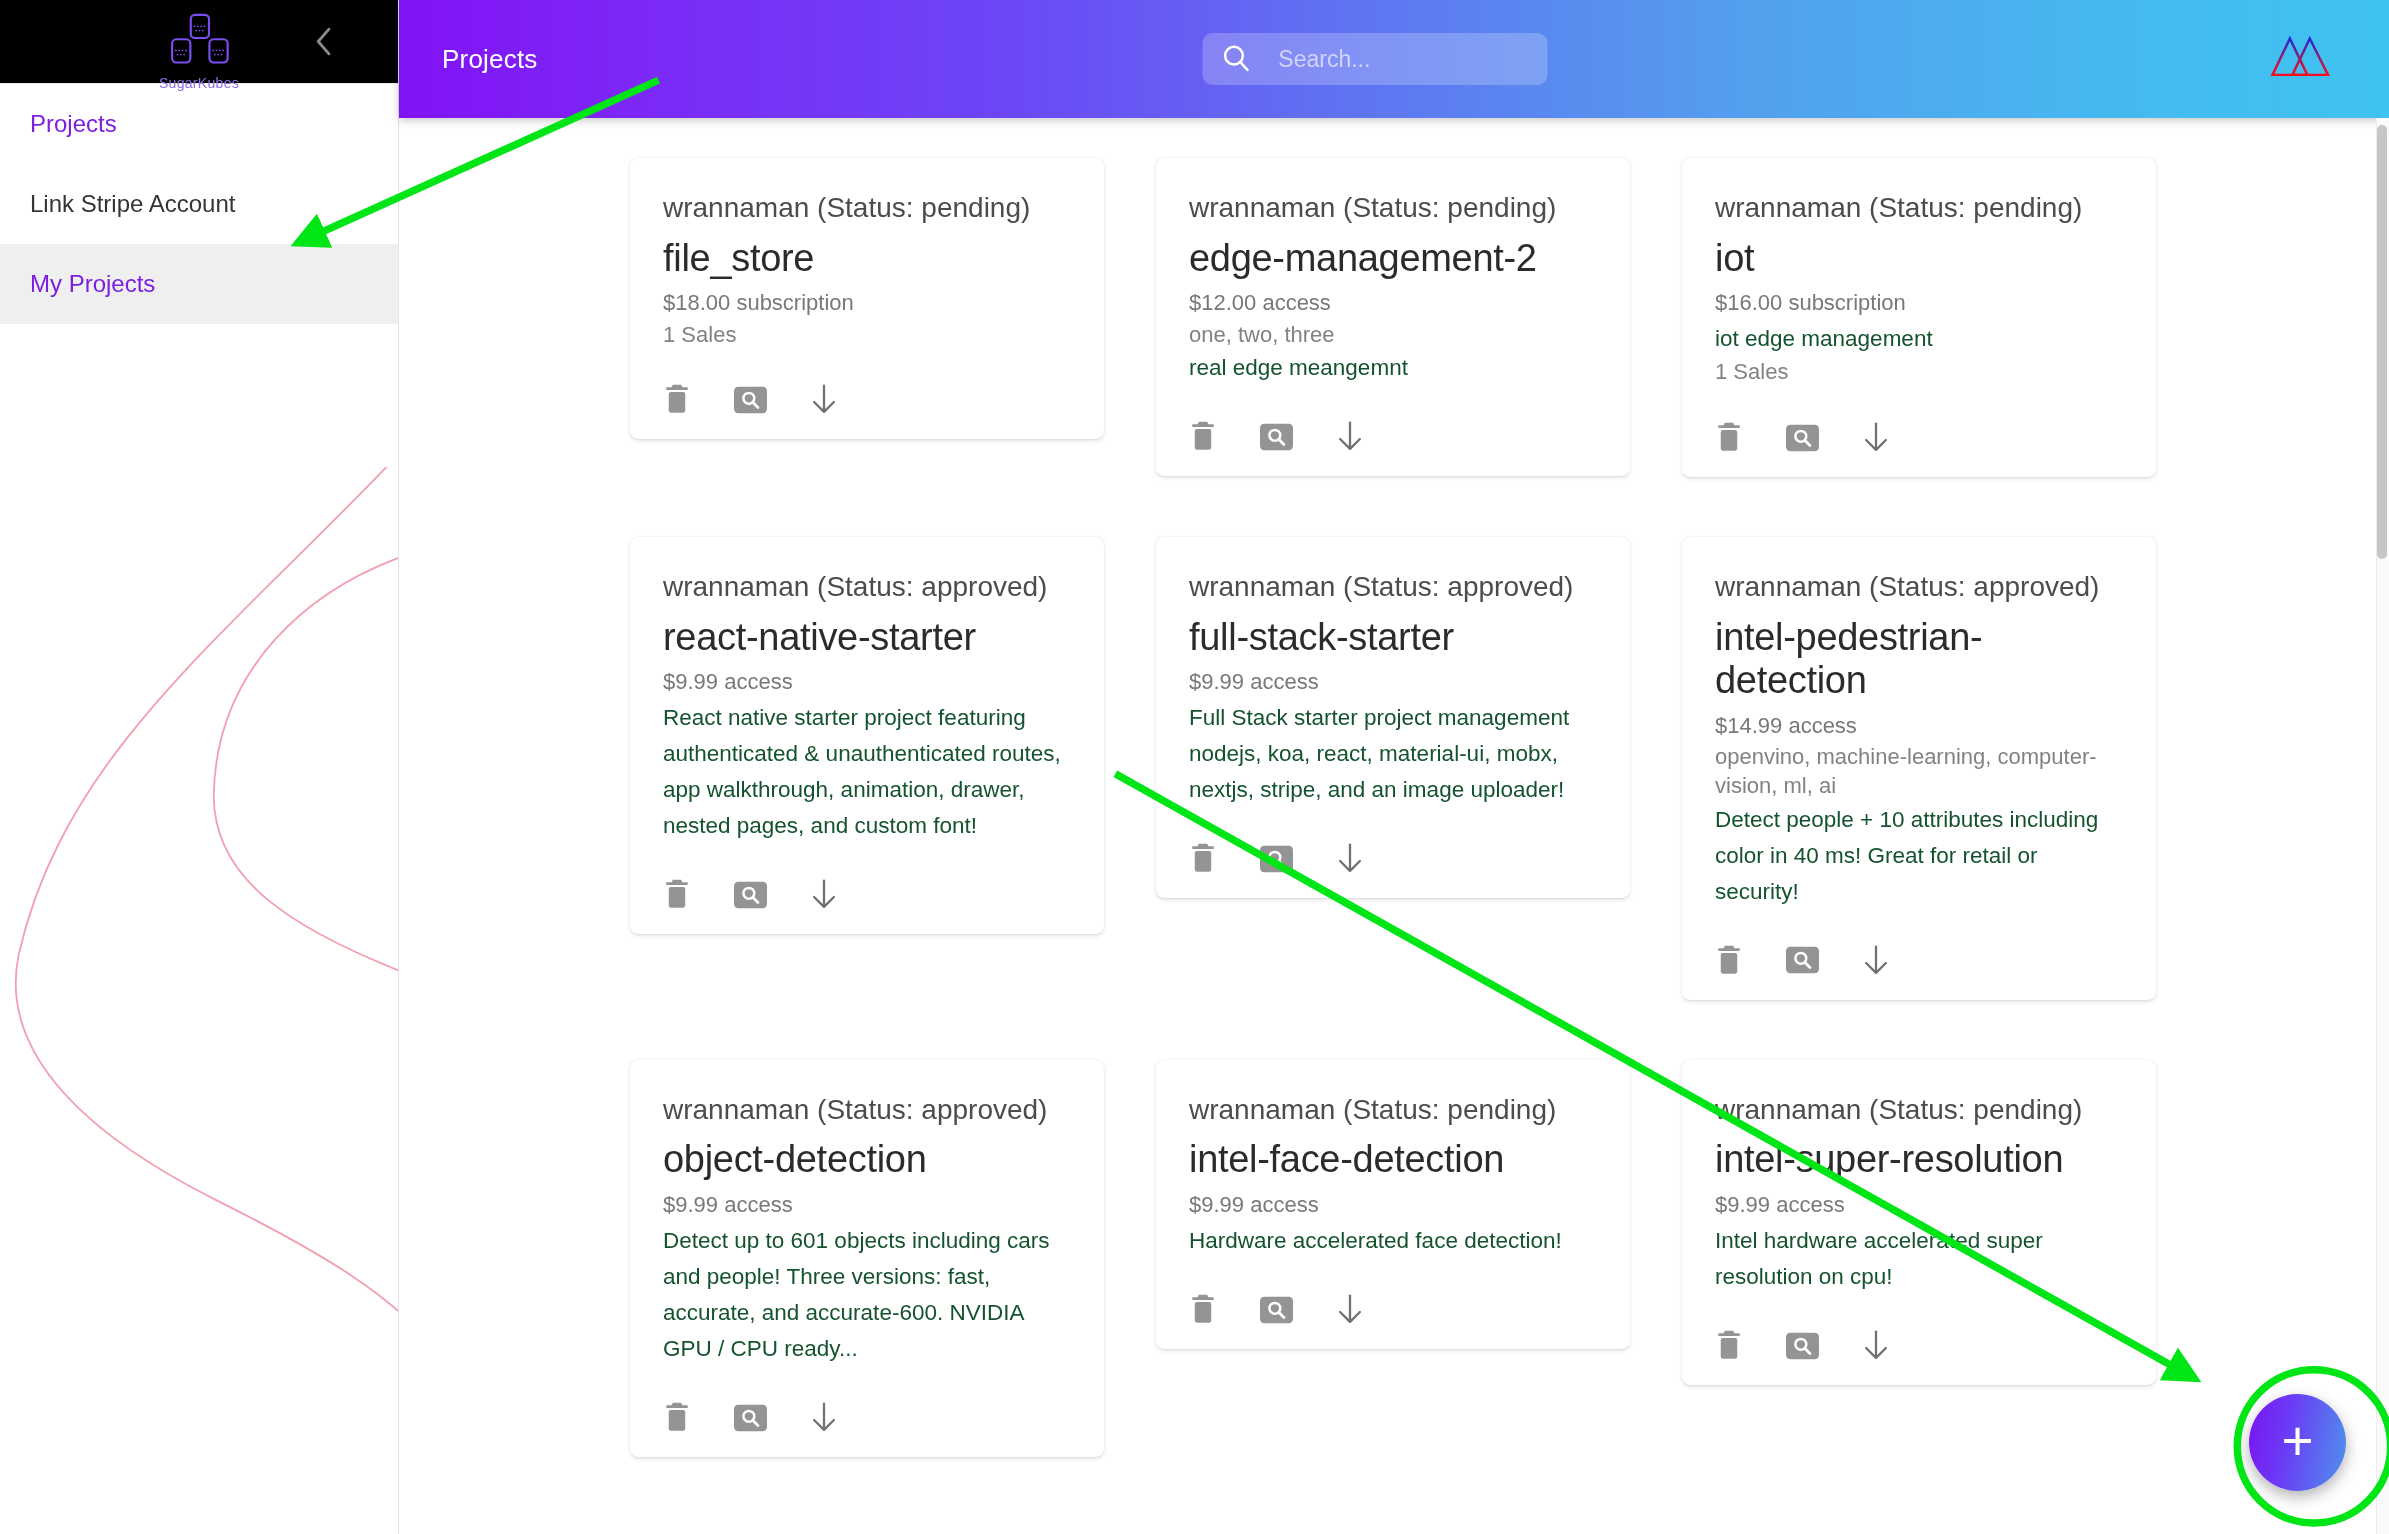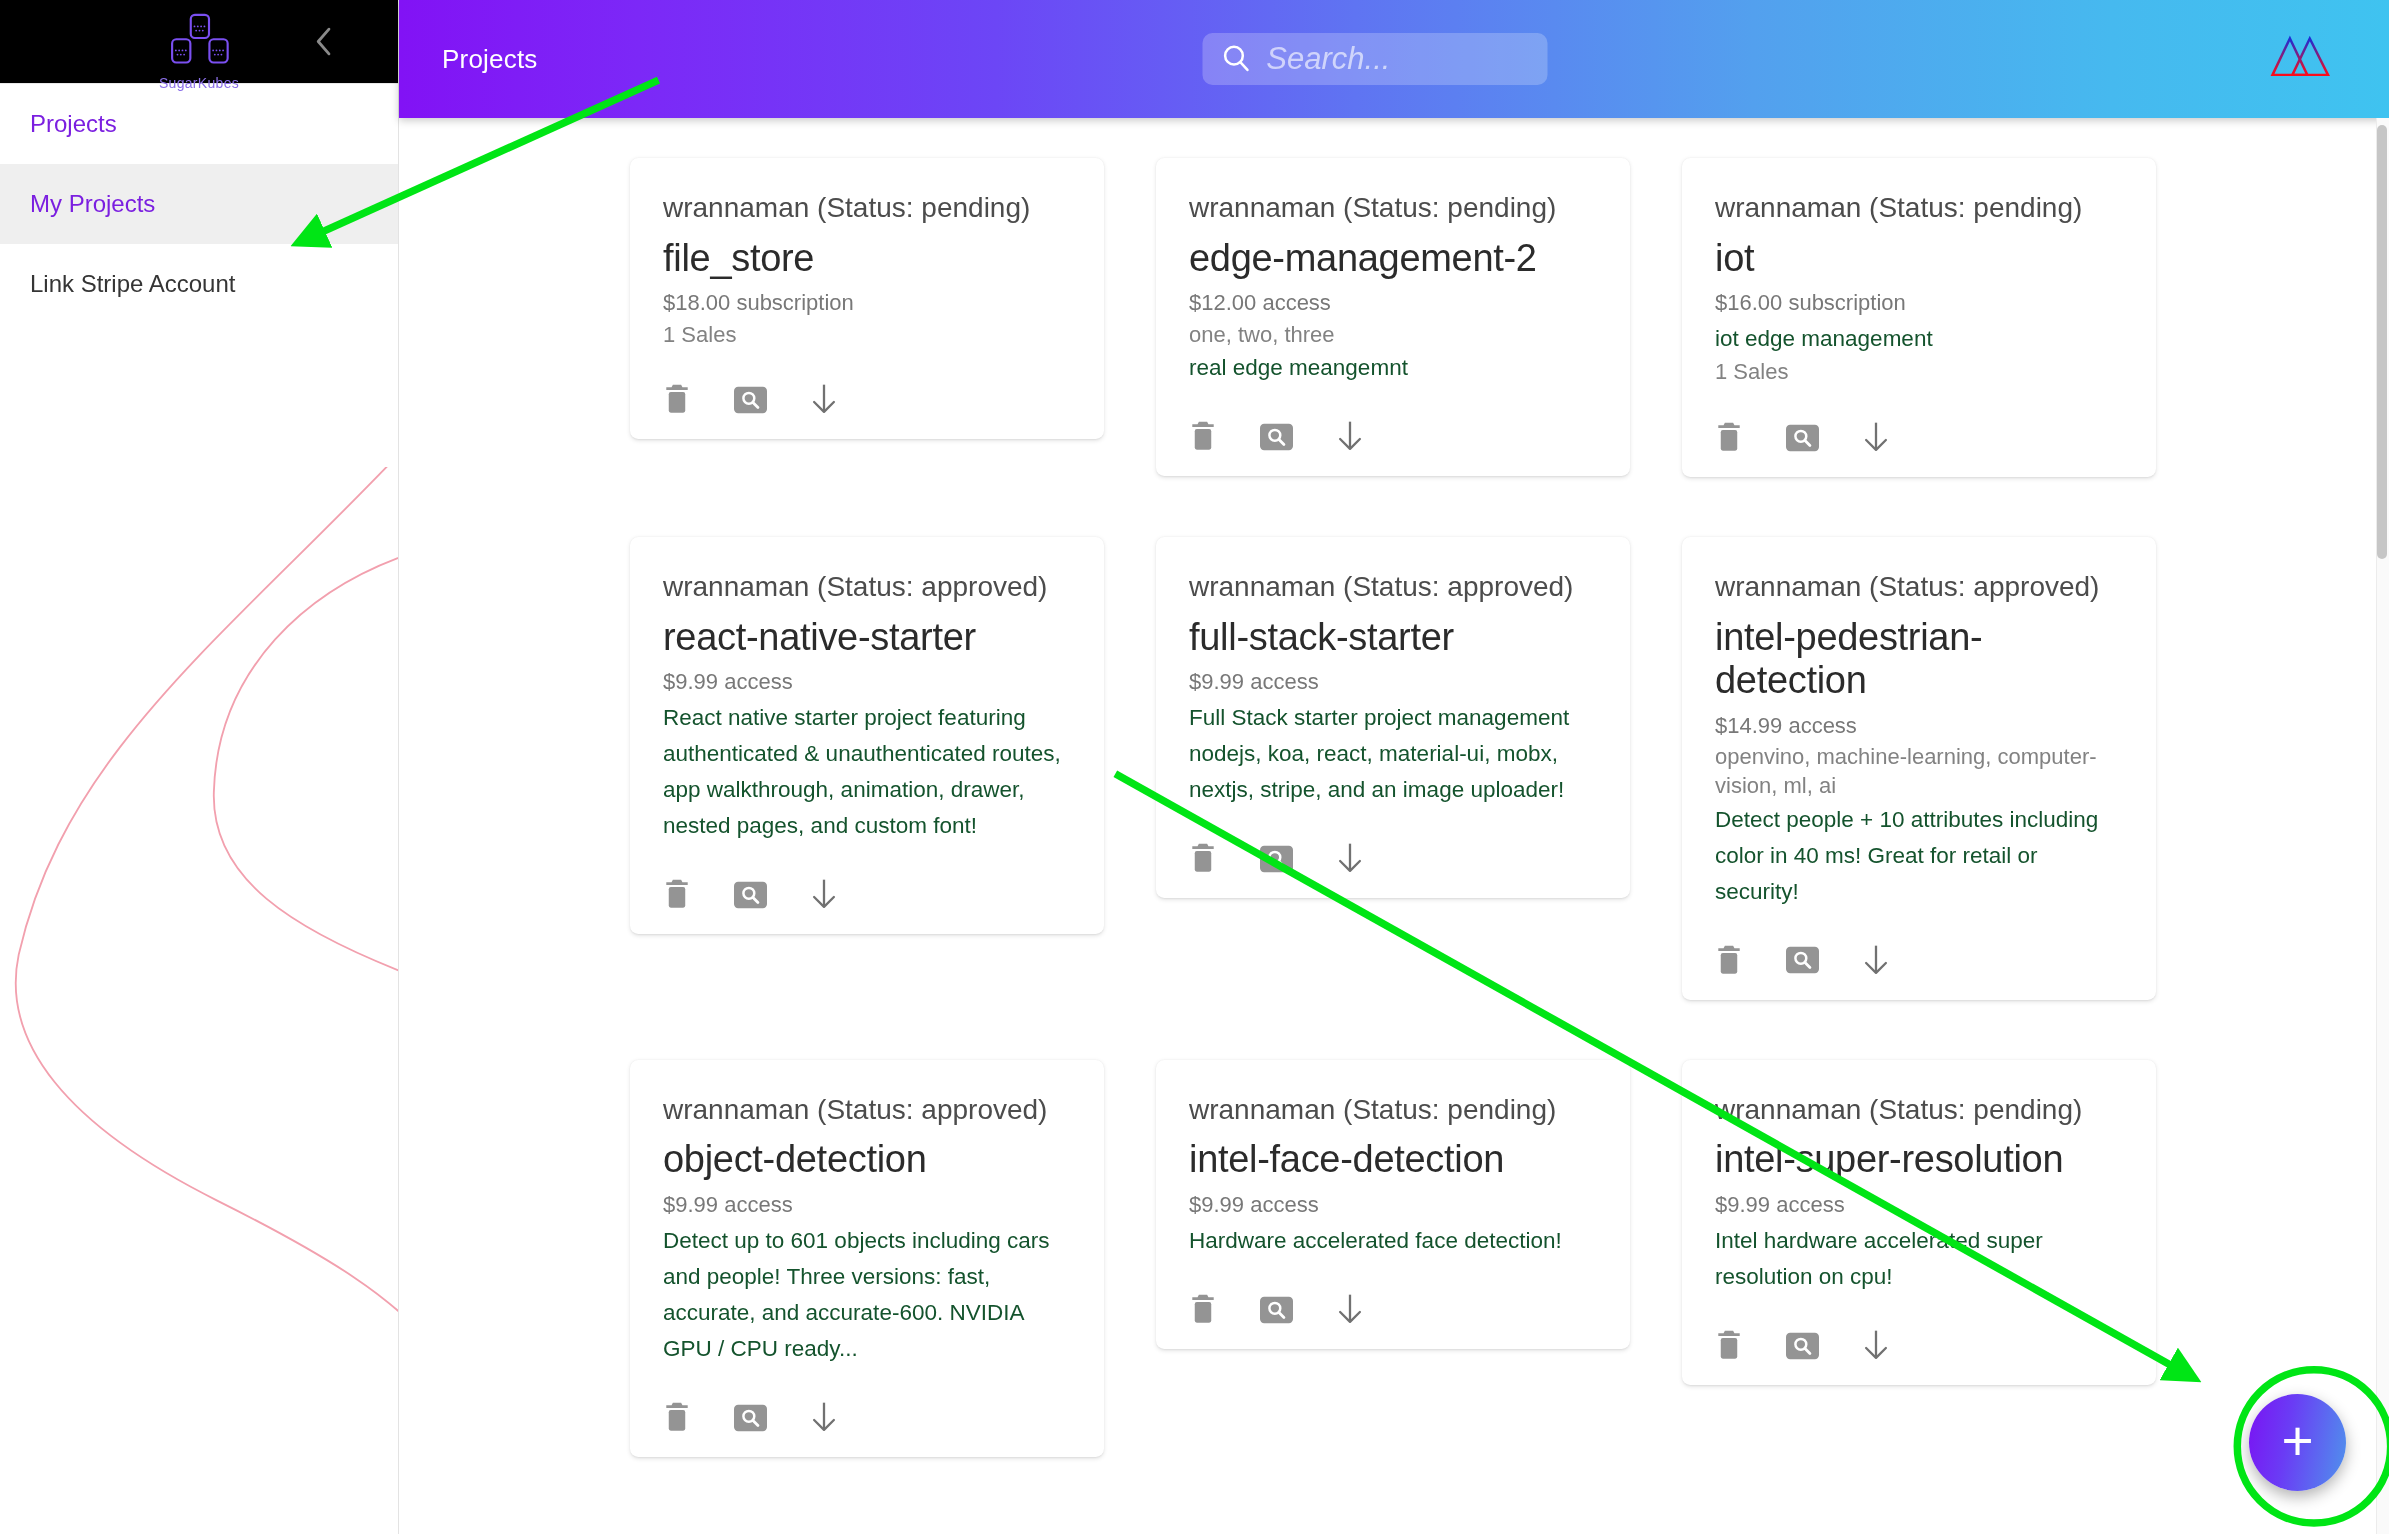--- a/index.html
+++ b/index.html
@@ -84,24 +84,23 @@
     border-radius: 10px;
     background: rgba(255,255,255,.22);
     display: flex; align-items: center;
     padding: 0 18.3px;
     cursor: text;
   }
   #search-icon { flex: 0 0 auto; display: flex; }
   #search-input {
     flex: 1 1 auto;
     background: transparent; border: none; outline: none;
-    color: #ffffff; font-size: 31px;
+    color: #ffffff; font-size: 23px;
     font-family: "Liberation Sans", sans-serif;
-    margin-left: 14px;
-    font-style: italic;
+    margin-left: 26px;
   }
   #search-input::placeholder { color: rgba(255,255,255,.62); }
   #brand-mark {
     position: absolute; right: 57px; top: 50%; transform: translateY(-50%);
   }
 
   
   #main {
     position: absolute; left: 399px; top: 118px;
     width: 1990px; height: 1416px;
@@ -235,25 +234,25 @@
         <svg width="22" height="33" viewBox="0 0 26 40">
           <polyline points="19,5 6,20 19,35" fill="none" stroke="#8a8a8a" stroke-width="3.4" stroke-linecap="round" stroke-linejoin="round"></polyline>
         </svg>
       </div>
     </div>
 
     <nav id="nav-list">
       <div class="nav-item">
         <span>Projects</span>
       </div>
+      <div class="nav-item plain">
+        <span>Link Stripe Account</span>
+      </div>
       <div class="nav-item active">
         <span>My Projects</span>
-      </div>
-      <div class="nav-item plain">
-        <span>Link Stripe Account</span>
       </div>
     </nav>
   </aside>
 
   <header id="header">
     <div id="header-title">Projects</div>
 
     <div id="search-box">
       <span id="search-icon">
         <svg width="32" height="32" viewBox="0 0 38 38">

